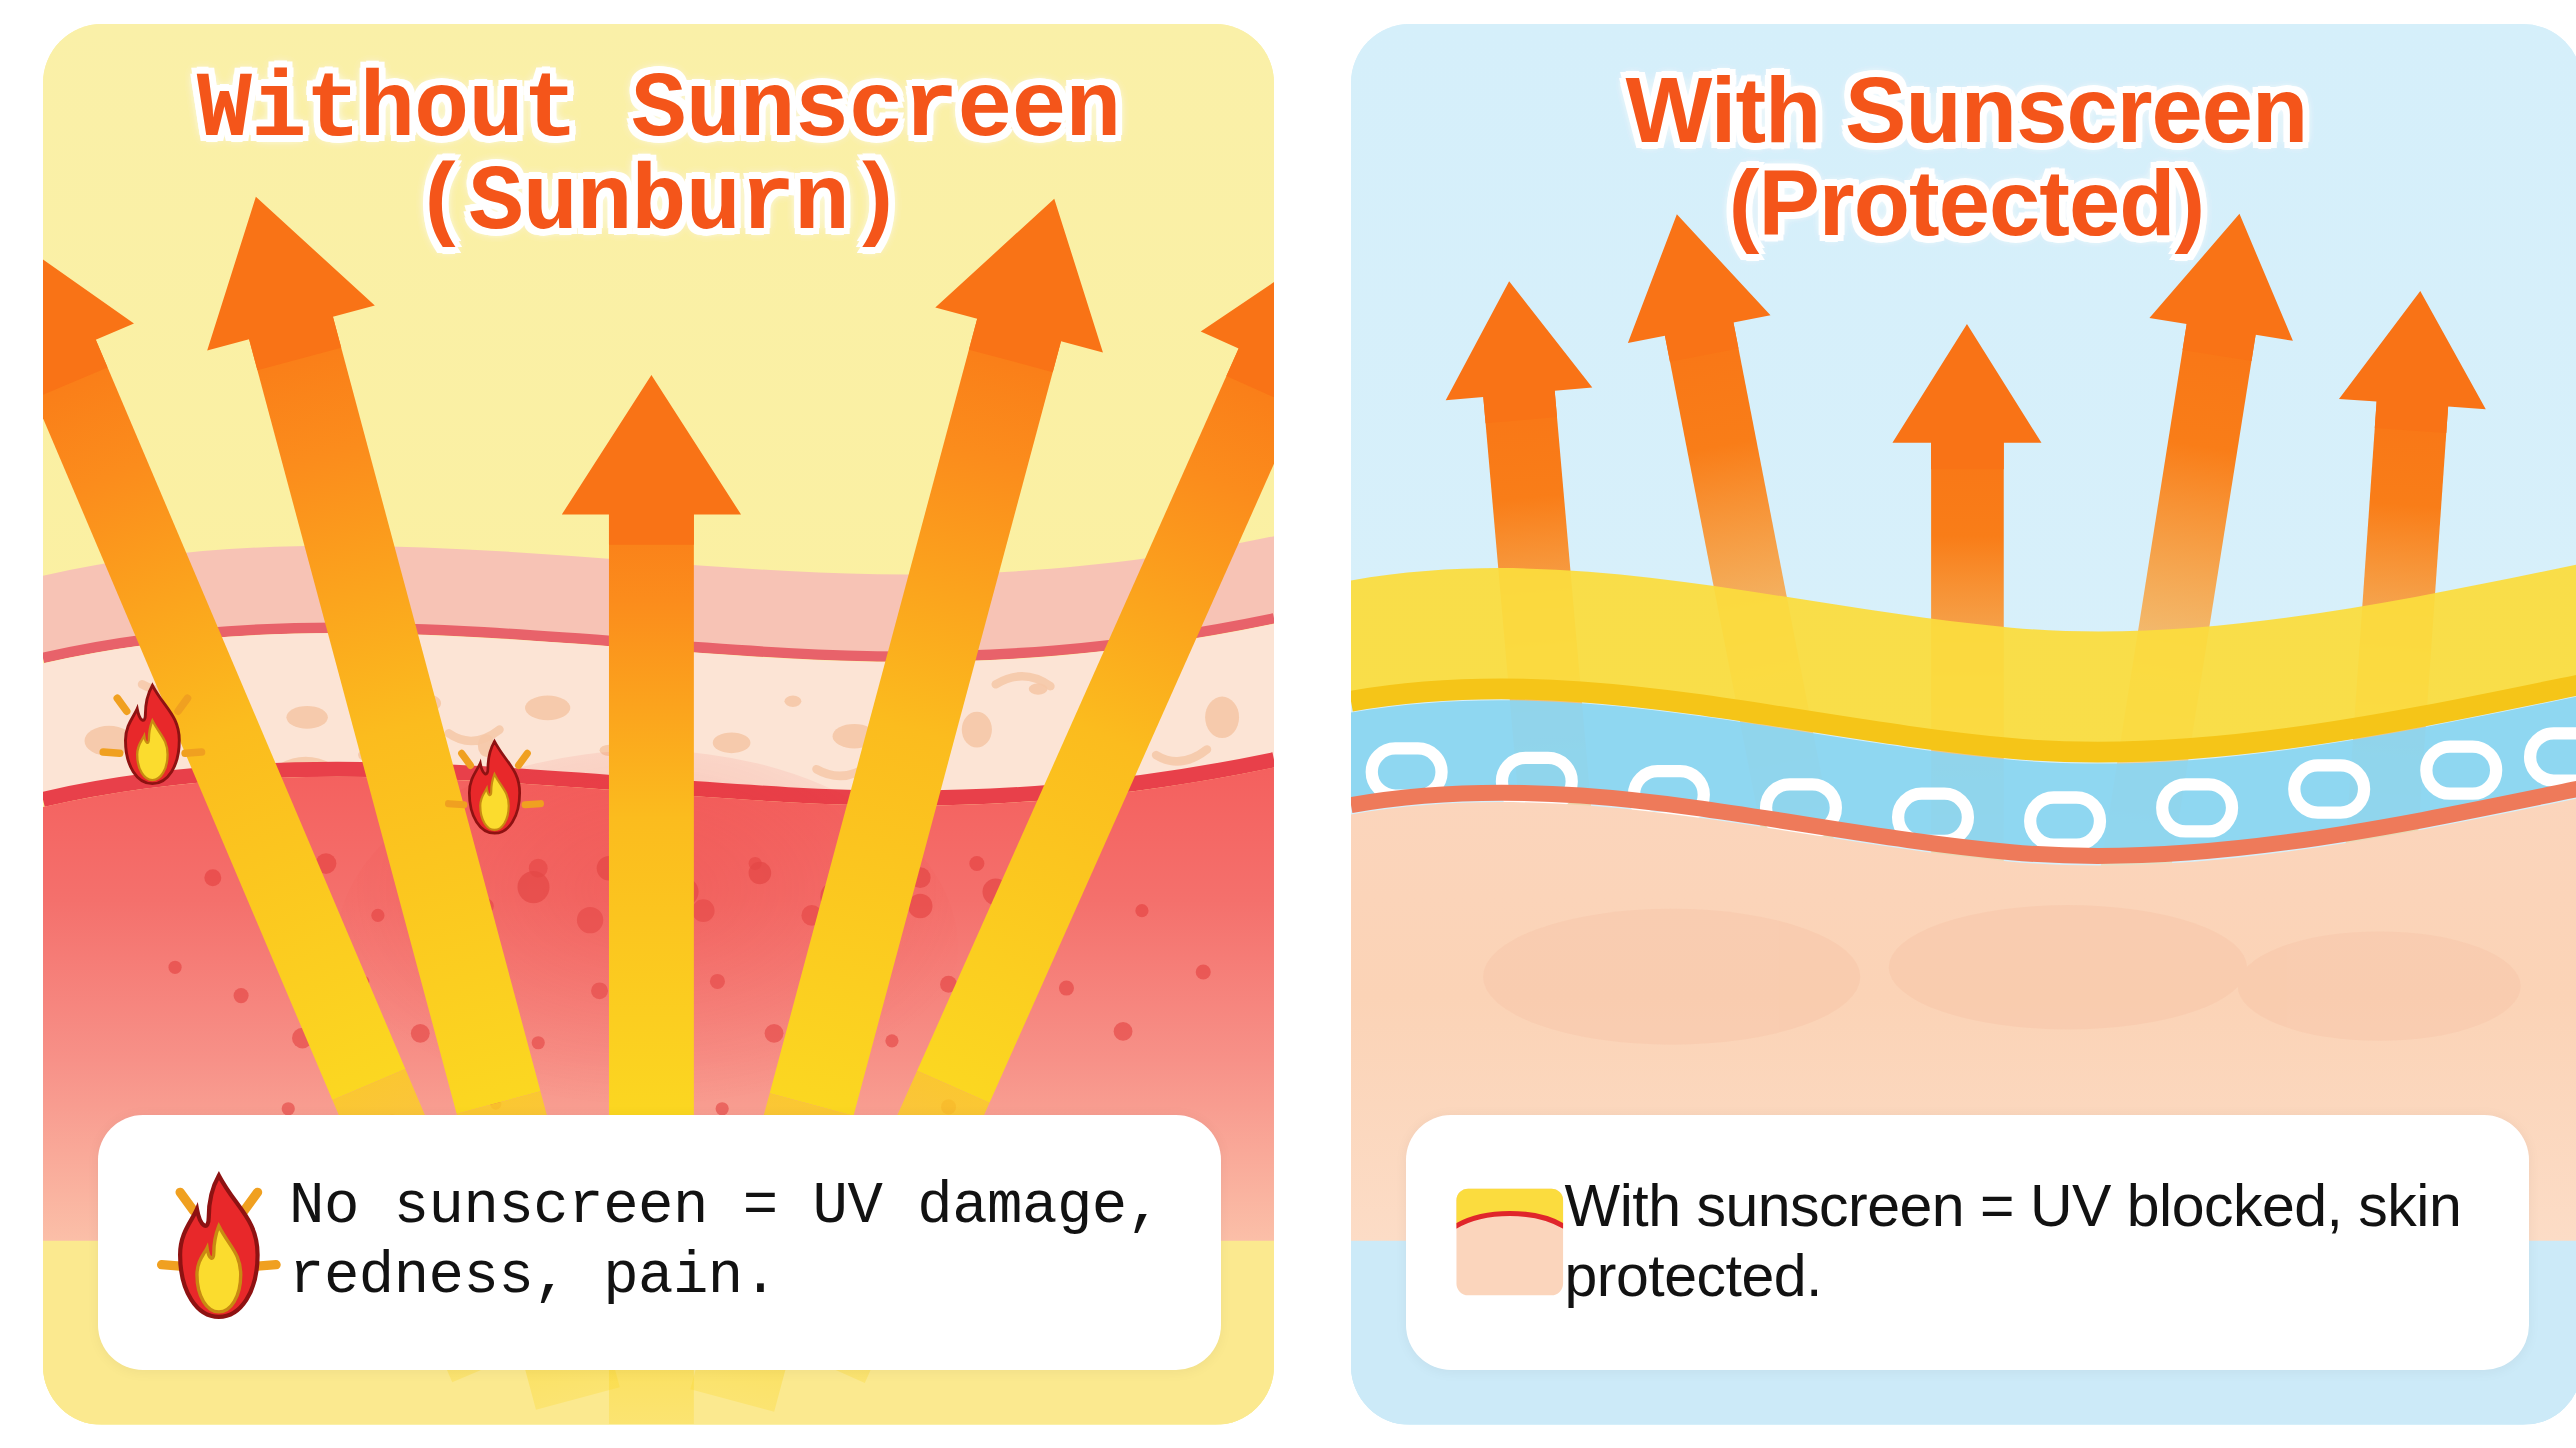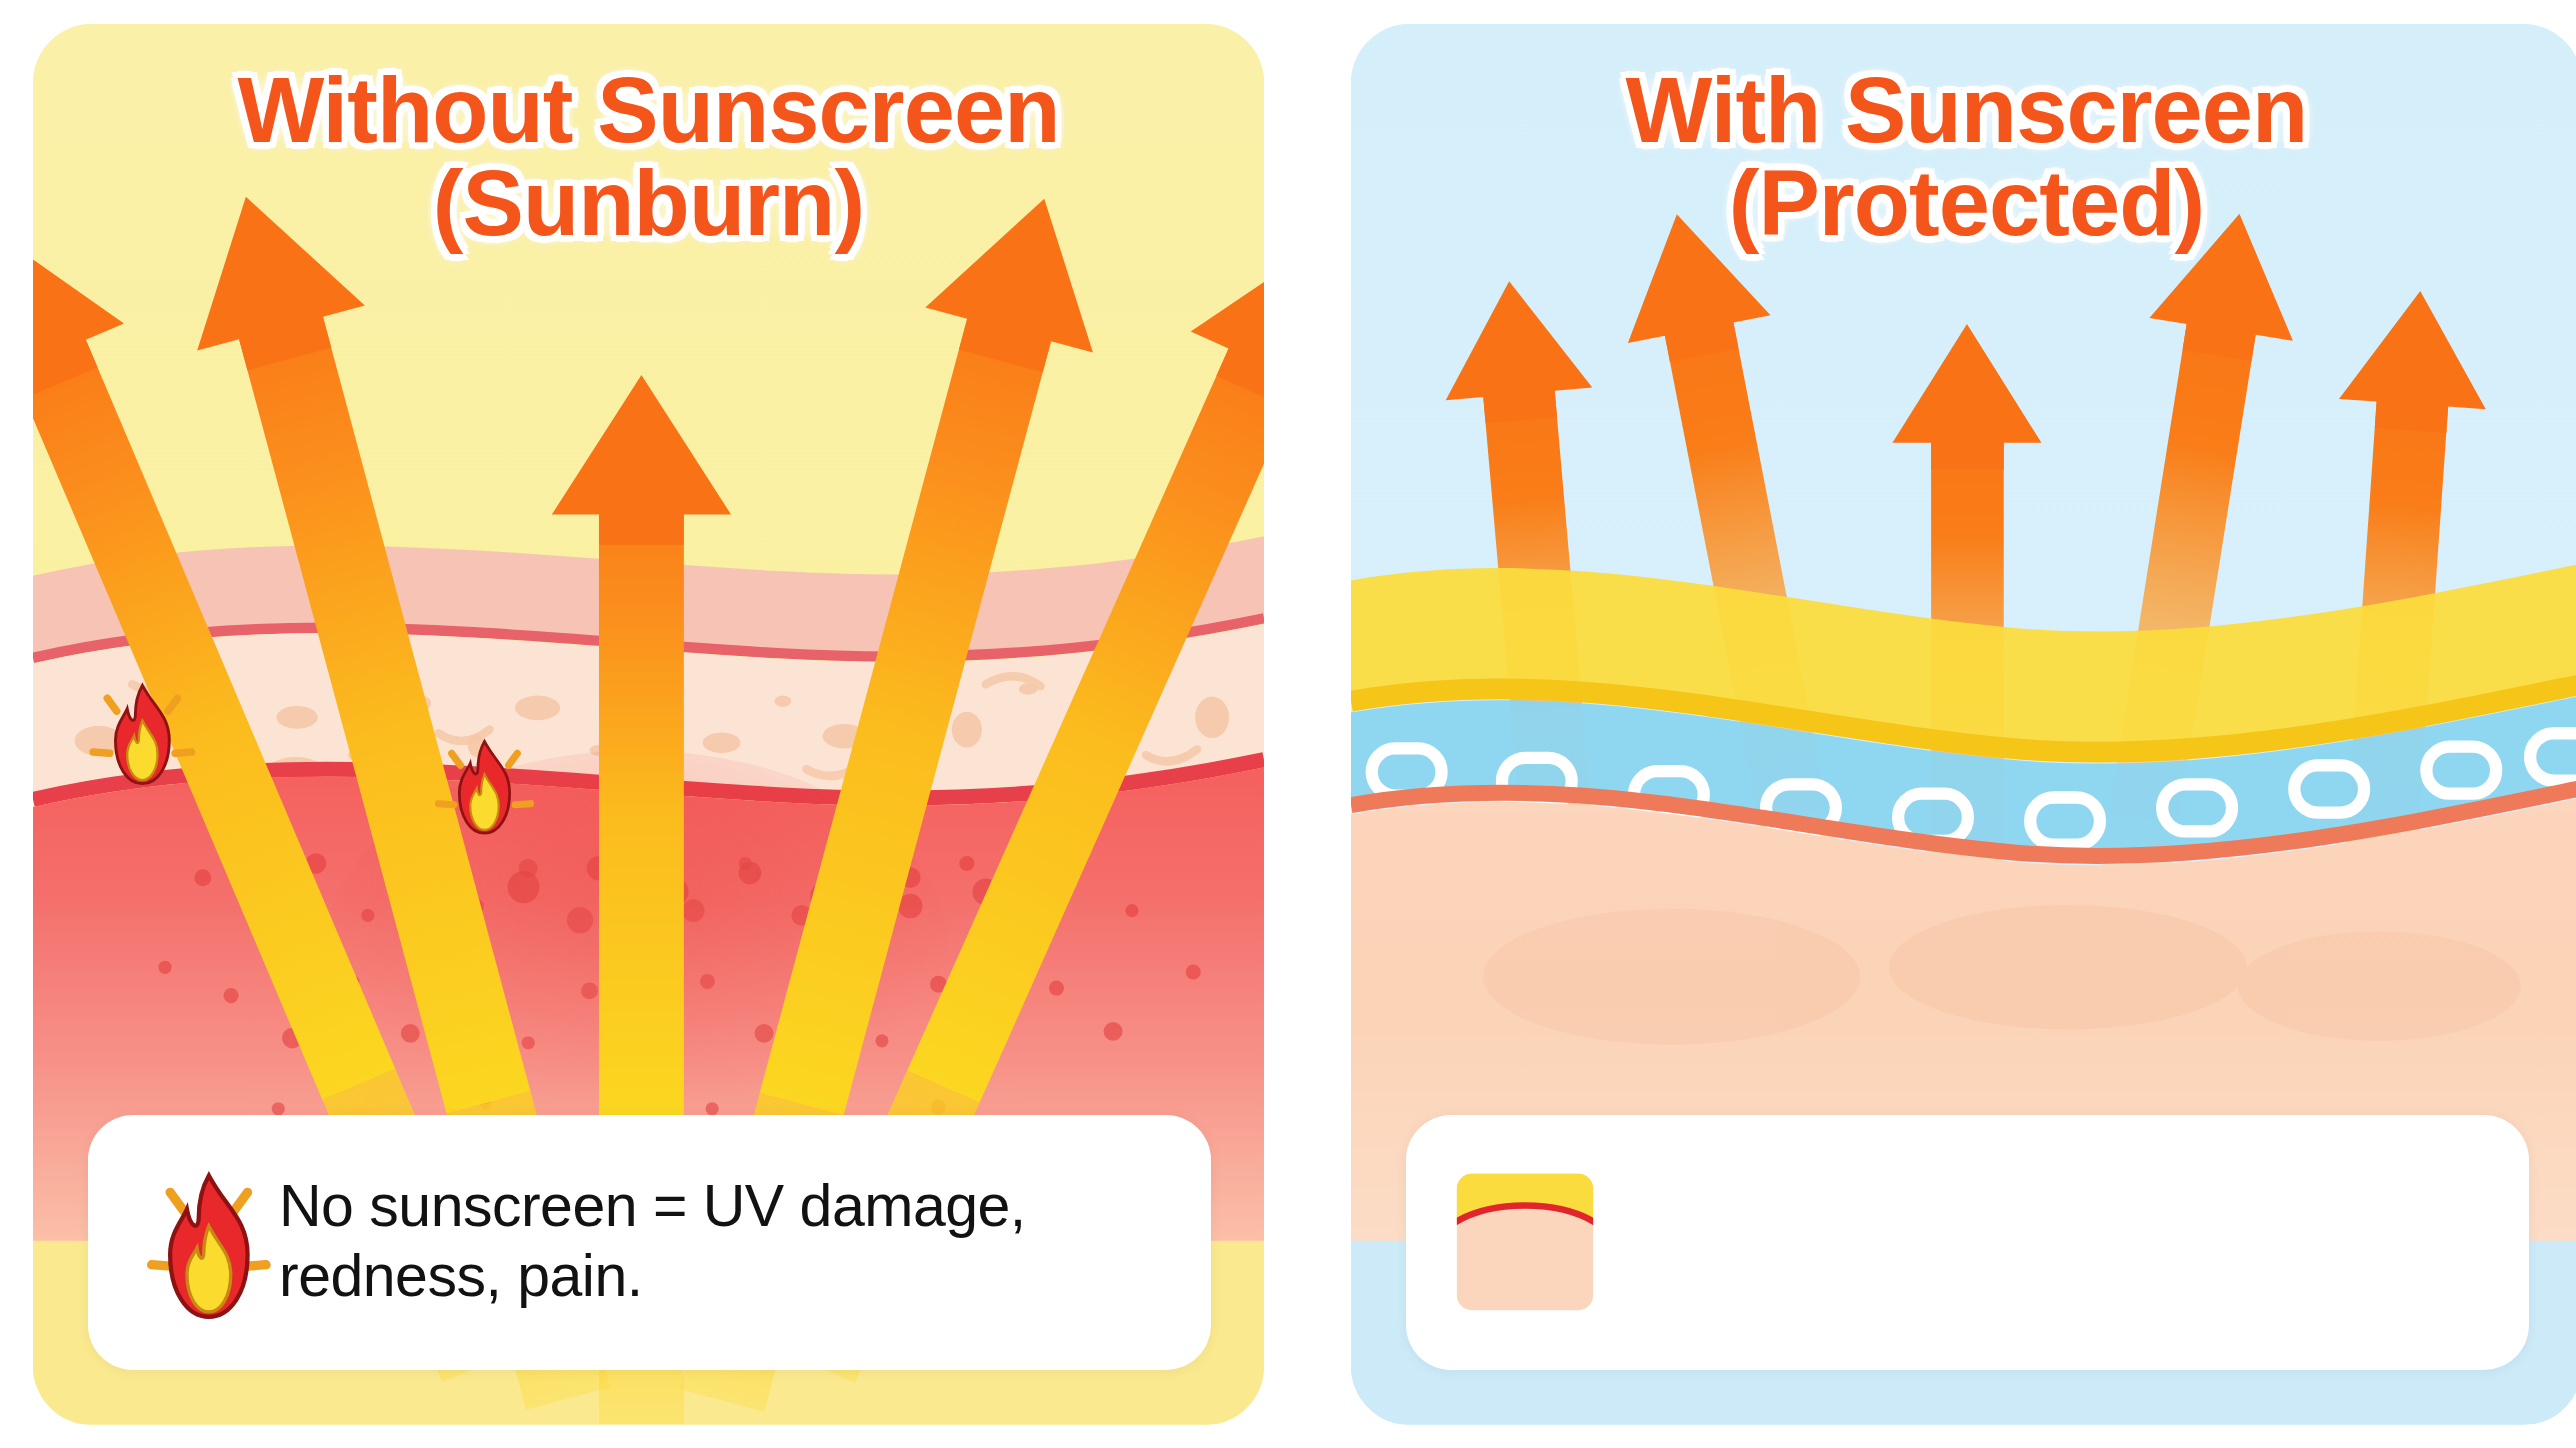--- a/index.html
+++ b/index.html
@@ -17,21 +17,21 @@
 
   
   .panel{
     position:absolute;
     top:23.6px;
     width:1231px;
     height:1401px;
     border-radius:59px;
     overflow:hidden;
   }
-  #panel-left  { left:33px;  background:#FAF0A8; }
+  #panel-left  { left:43px;  background:#FAF0A8;font-family:Liberation Mono, monospace; }
   #panel-right { left:1312px; background:#D5EFFA;margin-left:39px; }
 
   
   .title{
     position:absolute;
     left:0; right:0;
     top:40px;
     text-align:center;
     font-weight:700;
     font-size:92px;
@@ -403,17 +403,18 @@
           <clipPath id="swClip">
               <rect x="2" y="2" width="146" height="146" rx="16"></rect>
             </clipPath>
         </defs>
         <g clip-path="url(#swClip)">
           <rect x="0" y="0" width="150" height="150" fill="#FBD5BC"></rect>
           <path d="M0,0 L150,0 L150,52 C110,30 40,30 0,52 Z" fill="#FBDC3E"></path>
           <path d="M0,54 C40,30 110,30 150,54" fill="none" stroke="#E0262B" stroke-width="7"></path>
         </g>
       </svg>
+      <div class="caption-text">With sunscreen = UV blocked, skin protected.</div>
     </div>
   </div>
 
 </div>
 
 
 </body></html>

